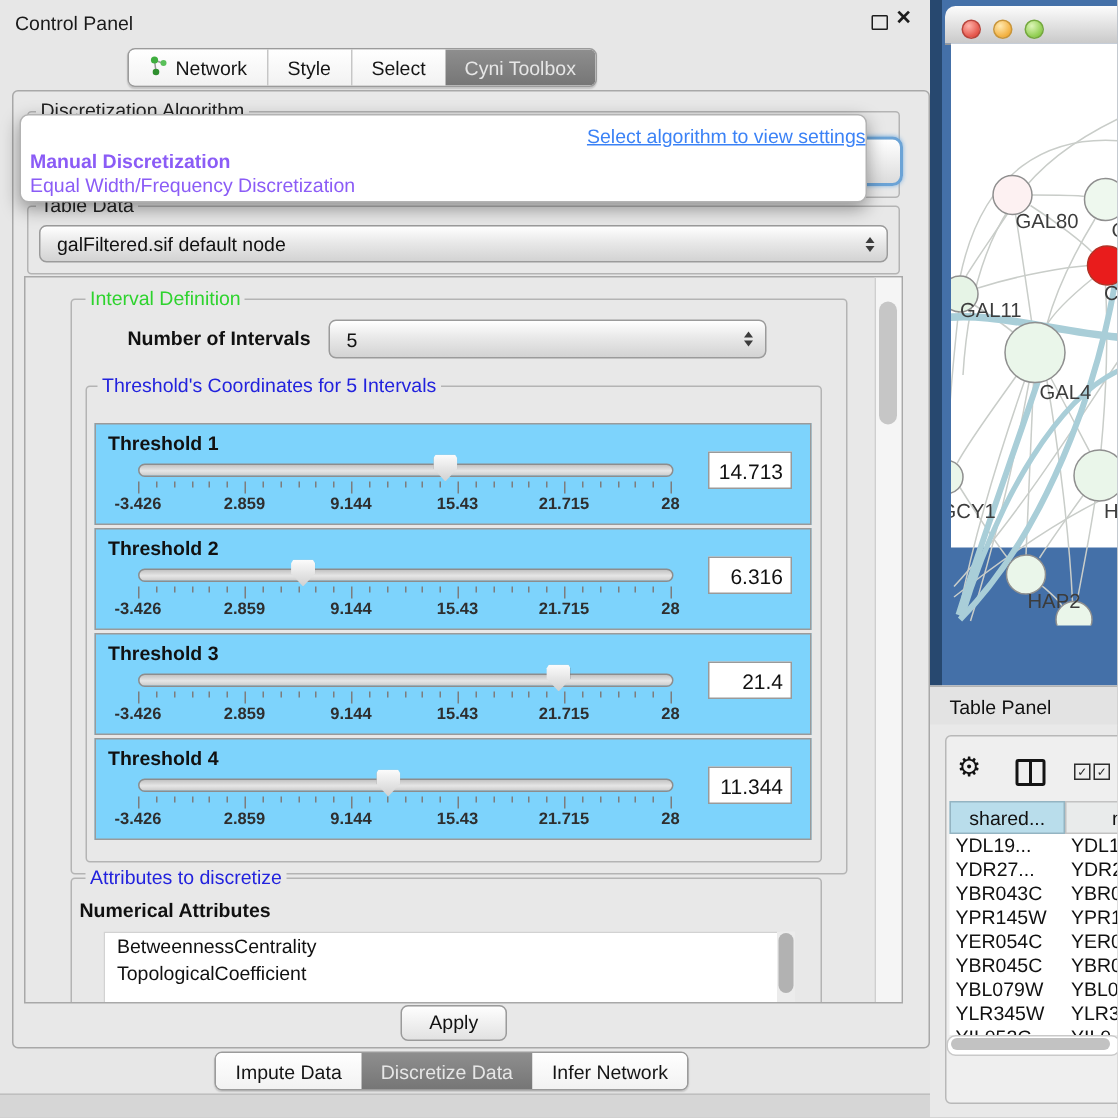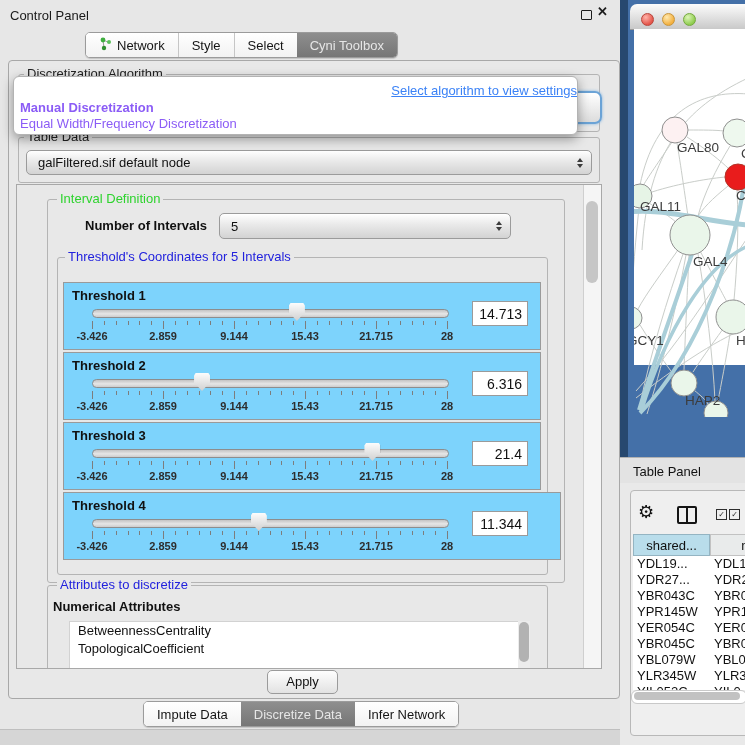--- a/index.html
+++ b/index.html
@@ -302,21 +302,21 @@
           <div class="tick" style="left: 371.167px;"></div>
           <div class="tick major" style="left: 383px;"></div>
           <div class="tick-label" style="left: 28px;">-3.426</div>
           <div class="tick-label" style="left: 99px;">2.859</div>
           <div class="tick-label" style="left: 170px;">9.144</div>
           <div class="tick-label" style="left: 241px;">15.43</div>
           <div class="tick-label" style="left: 312px;">21.715</div>
           <div class="tick-label" style="left: 383px;">28</div>
           <div class="thr-value">21.4</div>
         </div>
-        <div class="thr-panel" style="top: 307px; padding-left: 20px;">
+        <div class="thr-panel" style="top: 307px;">
           <div class="thr-name">Threshold 4</div>
           <div class="sl-track"></div>
           <div class="sl-thumb" style="left: 186.848px;"></div>
           <div class="tick major" style="left: 28px;"></div>
           <div class="tick" style="left: 39.8333px;"></div>
           <div class="tick" style="left: 51.6667px;"></div>
           <div class="tick" style="left: 63.5px;"></div>
           <div class="tick" style="left: 75.3333px;"></div>
           <div class="tick" style="left: 87.1667px;"></div>
           <div class="tick major" style="left: 99px;"></div>

